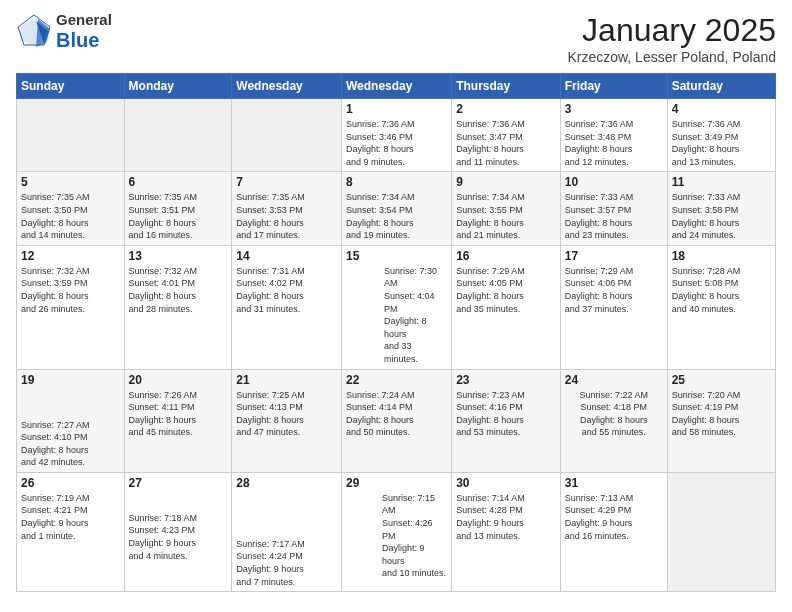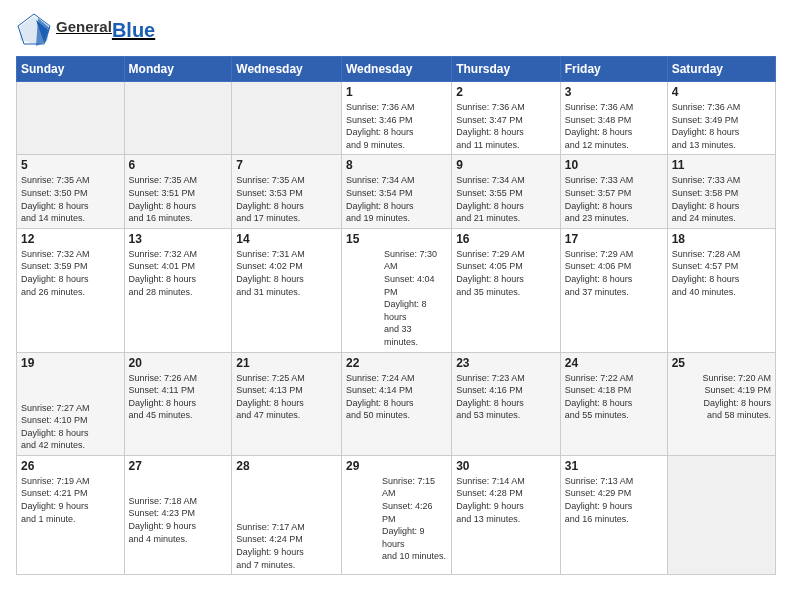--- a/index.html
+++ b/index.html
@@ -22,22 +22,22 @@
       align-items: flex-start;
       margin-bottom: 8px;
     }
     .logo {
       display: flex;
       align-items: center;
       gap: 4px;
     }
     .logo-text {
       display: flex;
+      flex-direction: column;
       line-height: 1.1;
-      text-decoration: underline;
     }
     .logo-general {
       font-size: 15px;
       font-weight: bold;
       color: #333;
     }
     .logo-blue {
       font-size: 20px;
       font-weight: bold;
       color: #1a5fb4;
@@ -112,20 +112,24 @@
         <polygon points="18,4 32,14 32,28 18,32 4,28 4,14" fill="#1a5fb4" opacity="0.15"></polygon>
         <polygon points="22,6 34,16 30,30 20,34" fill="#1a5fb4" opacity="0.7"></polygon>
         <polygon points="18,2 34,14 28,32 8,32 2,14" fill="none" stroke="#1a5fb4" stroke-width="1"></polygon>
         <polygon points="20,8 32,18 28,30" fill="#1a5fb4"></polygon>
       </svg>
       <div class="logo-text">
         <span class="logo-general">General</span>
         <span class="logo-blue">Blue</span>
       </div>
     </div>
+    <div class="title-block">
+      <div class="month-title">January 2025</div>
+      <div class="location">Krzeczow, Lesser Poland, Poland</div>
+    </div>
   </div>
 
   <table class="calendar">
     <thead>
       <tr id="weekday-header">
           <th>Sunday</th>
           <th>Monday</th>
           <th>Wednesday</th>
           <th>Wednesday</th>
           <th>Thursday</th>
@@ -257,21 +261,21 @@
           <td>
             <span class="day-num">17</span>
             <div class="day-info" style="white-space: pre-line;">Sunrise: 7:29 AM
 Sunset: 4:06 PM
 Daylight: 8 hours
 and 37 minutes.</div>
           </td>
           <td>
             <span class="day-num">18</span>
             <div class="day-info" style="white-space: pre-line;">Sunrise: 7:28 AM
-Sunset: 4:57 PM
+Sunset: 5:08 PM
 Daylight: 8 hours
 and 40 minutes.</div>
           </td>
         </tr>
         <tr>
           <td>
             <span class="day-num">19</span>
             <div class="day-info" style="white-space: pre-line; margin-top: 32px;">Sunrise: 7:27 AM
 Sunset: 4:10 PM
 Daylight: 8 hours
@@ -300,28 +304,28 @@
           </td>
           <td>
             <span class="day-num">23</span>
             <div class="day-info" style="white-space: pre-line;">Sunrise: 7:23 AM
 Sunset: 4:16 PM
 Daylight: 8 hours
 and 53 minutes.</div>
           </td>
           <td>
             <span class="day-num">24</span>
-            <div class="day-info" style="white-space: pre-line;">Sunrise: 7:22 AM
+            <div class="day-info" style="white-space: pre-line; text-align: center;">Sunrise: 7:22 AM
 Sunset: 4:18 PM
 Daylight: 8 hours
 and 55 minutes.</div>
           </td>
           <td>
             <span class="day-num">25</span>
-            <div class="day-info" style="white-space: pre-line; text-align: right;">Sunrise: 7:20 AM
+            <div class="day-info" style="white-space: pre-line;">Sunrise: 7:20 AM
 Sunset: 4:19 PM
 Daylight: 8 hours
 and 58 minutes.</div>
           </td>
         </tr>
         <tr>
           <td>
             <span class="day-num">26</span>
             <div class="day-info" style="white-space: pre-line;">Sunrise: 7:19 AM
 Sunset: 4:21 PM

